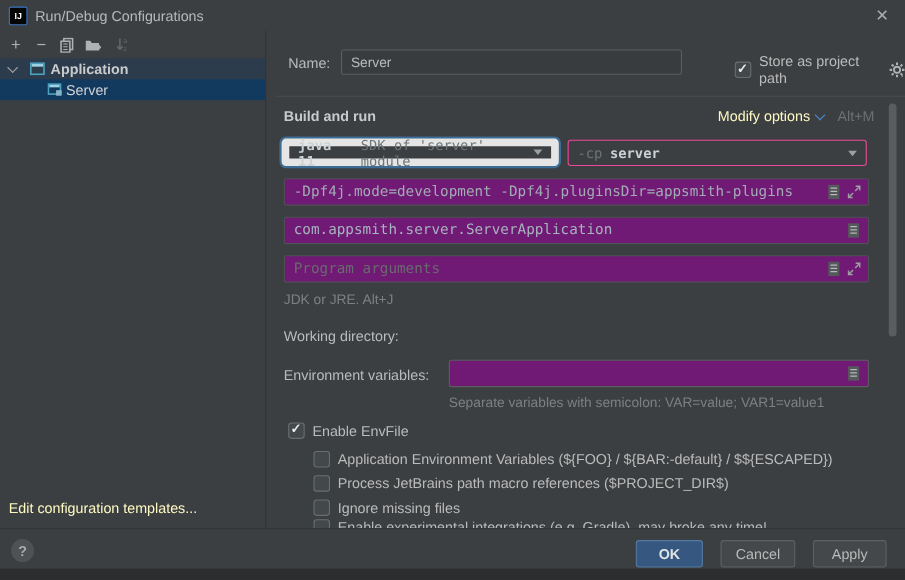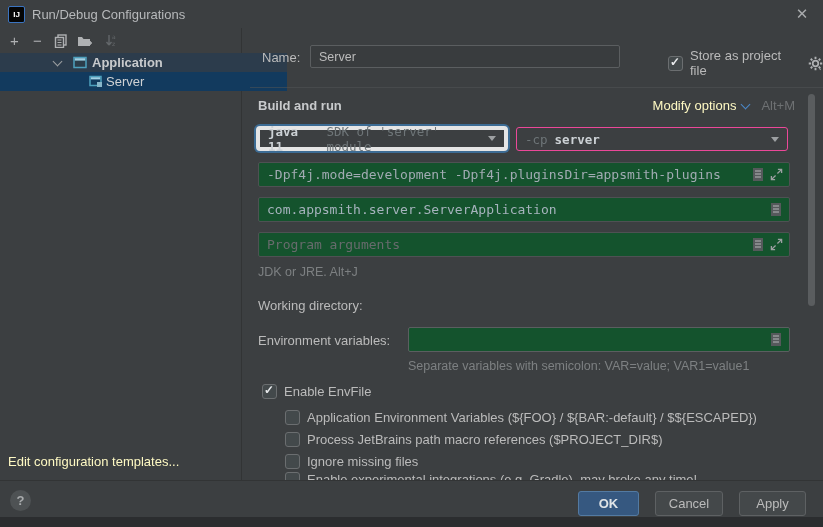--- a/index.html
+++ b/index.html
@@ -12,39 +12,39 @@
   .logo{position:absolute;left:8px;top:6px;width:15px;height:15px;background:#050505;
     border:1px solid #3b74c0;border-radius:2px;color:#fff;font-size:8px;font-weight:bold;
     display:flex;align-items:center;justify-content:center;letter-spacing:0;}
   .title-text{position:absolute;left:32px;top:7px;color:#b7b9bb;}
   .close-x{position:absolute;left:792px;top:4px;width:20px;height:20px;color:#a9abad;
     font-size:15px;display:flex;align-items:center;justify-content:center;cursor:pointer;}
   
   .sidebar{position:absolute;left:0;top:28px;width:241px;height:452px;border-right:1px solid #323435;}
   .tb-icon{position:absolute;top:4px;width:17px;height:17px;display:flex;align-items:center;
     justify-content:center;color:#afb1b3;font-size:15px;cursor:pointer;}
-  .tree-row{position:absolute;left:0;width:241px;height:19px;display:flex;align-items:center;padding-left:46px;}
+  .tree-row{position:absolute;left:0;width:241px;height:19px;display:flex;align-items:center;}
   .chev{display:inline-block;width:6px;height:6px;border-right:1.5px solid #9da0a2;
     border-bottom:1.5px solid #9da0a2;transform:rotate(45deg);margin-top:-3px;}
   .link{color:#fef9c3;cursor:pointer;text-align:right;}
   
   .main{position:absolute;left:242px;top:28px;width:581px;height:452px;overflow:hidden;}
   .label{position:absolute;color:#bbbbbb;}
   .hint{position:absolute;color:#7d8082;font-size:12.5px;}
-  .fieldwrap{position:absolute;display:flex;align-items:center;background:#14532d;
+  .fieldwrap{position:absolute;display:flex;align-items:center;background:#701a75;
     border:1px solid #5b5e60;border-radius:2px;box-sizing:border-box;padding:0 6px 0 8px;gap:5px;}
   .fieldwrap input{flex:1;min-width:0;background:transparent;border:none;outline:none;
     color:#bbbbbb;font-family:"Liberation Sans",sans-serif;font-size:12.5px;padding:0;}
   .fieldwrap input.mono{font-family:"DejaVu Sans Mono",monospace;font-size:13px;color:#a2abb3;}
   .fieldwrap input::placeholder{color:#686b6d;}
   .ficon{flex:0 0 auto;display:flex;align-items:center;justify-content:center;cursor:pointer;}
   .combo{position:absolute;display:flex;align-items:center;background:#3c3f41;
     border:1px solid #ec4899;border-radius:3px;box-sizing:border-box;padding:0 8px;
     font-family:"DejaVu Sans Mono",monospace;font-size:12.5px;cursor:pointer;}
-  .combo.focused{border:4px solid #e5e5e5;box-shadow:0 0 0 2px #3d6c94;border-radius:4px;}
+  .combo.focused{border:7px solid #e5e5e5;box-shadow:0 0 0 2px #3d6c94;border-radius:4px;}
   .combo .val{color:#ccd1d5;}
   .combo .dim{color:#6e7578;}
   .arrow-dn{width:0;height:0;border-left:4px solid transparent;border-right:4px solid transparent;
     border-top:5px solid #9da0a2;margin-left:auto;}
   .cb{display:inline-block;width:15px;height:15px;background:#43494b;border:1px solid #6b6e70;
     border-radius:3px;box-sizing:border-box;position:relative;cursor:pointer;flex:0 0 auto;}
   .cb .mark{position:absolute;left:1px;top:-2px;color:#e8eaec;font-size:12px;font-weight:bold;}
   .cbrow{position:absolute;display:flex;align-items:center;gap:7px;}
   .sep{position:absolute;height:1px;background:#515456;opacity:.55;}
   .scroll-thumb{position:absolute;background:#5a5d5f;border-radius:4px;cursor:pointer;}
@@ -124,21 +124,21 @@
 
     <div class="label" style="left:20px;top:22px;">Name:</div>
     <div class="fieldwrap" style="left:68px;top:17px;width:310px;height:23px;background:#393c3e;">
       <input value="Server" style="">
     </div>
 
     <div class="cbrow" style="left:426px;top:20px;">
       <span class="cb">
         <span class="mark">✓</span>
       </span>
-      <span>Store as project file</span>
+      <span>Store as project path</span>
       <span class="ficon">
         <svg width="15" height="15" viewBox="0 0 16 16">
             <circle cx="8" cy="8" r="3" fill="none" stroke="#afb1b3" stroke-width="1.8"></circle>
             <g stroke="#afb1b3" stroke-width="2">
               <path d="M8 .8v2.4M8 12.8v2.4M.8 8h2.4M12.8 8h2.4M2.9 2.9l1.7 1.7M11.4 11.4l1.7 1.7M13.1 2.9l-1.7 1.7M2.9 13.1l1.7-1.7"></path>
             </g>
             <path d="M12 13.5l2 0-1 1.6z" fill="#afb1b3"></path>
           </svg>
       </span>
     </div>

